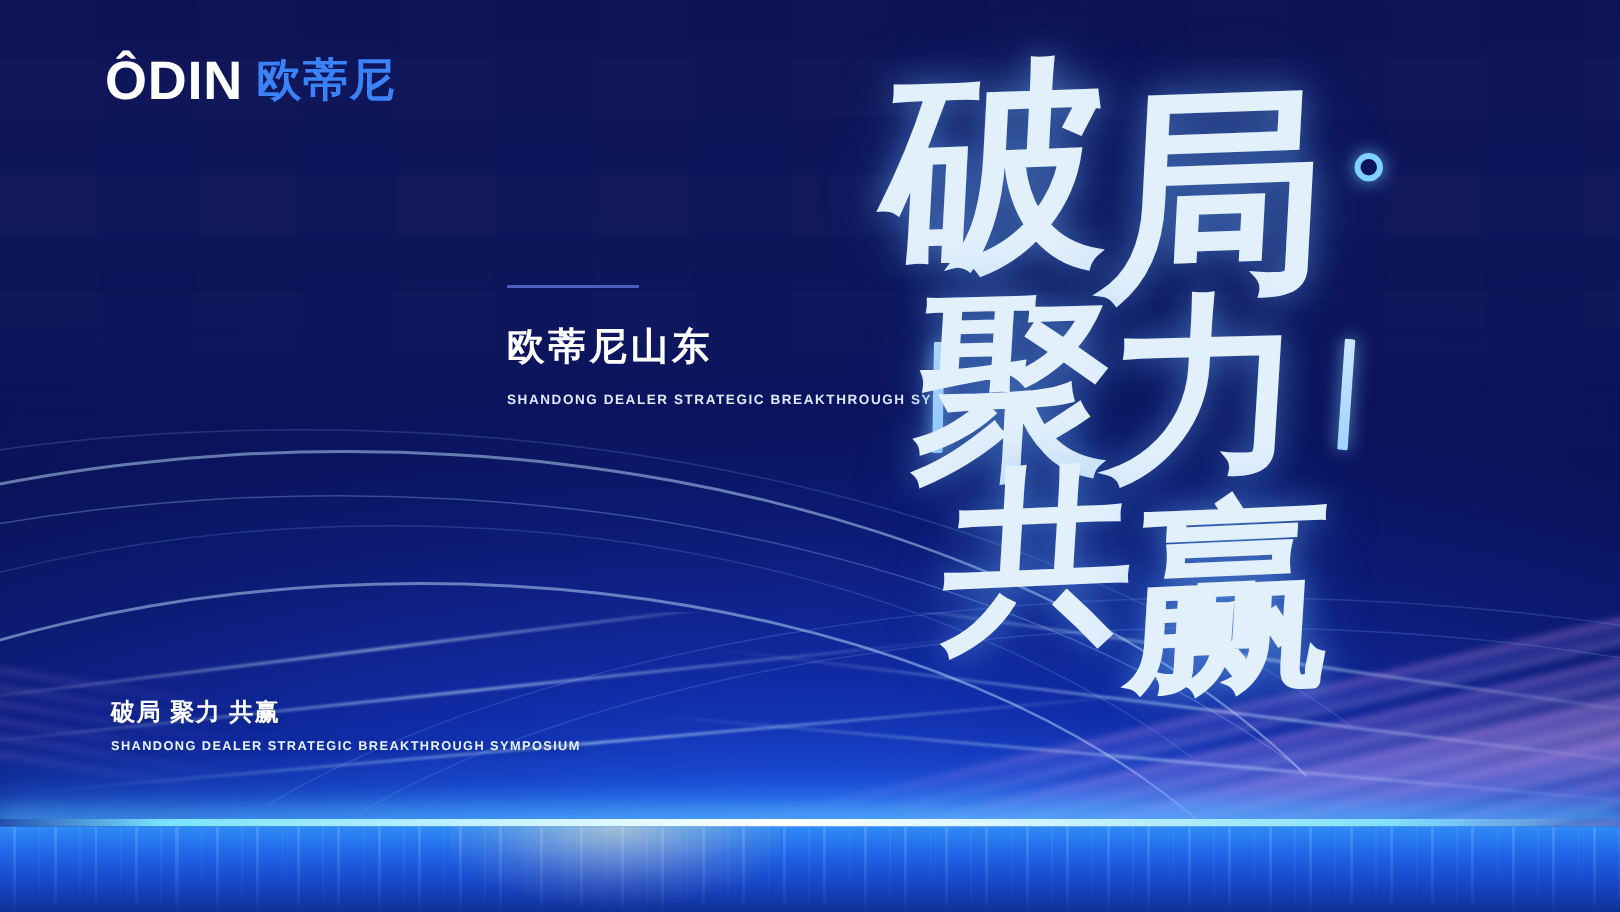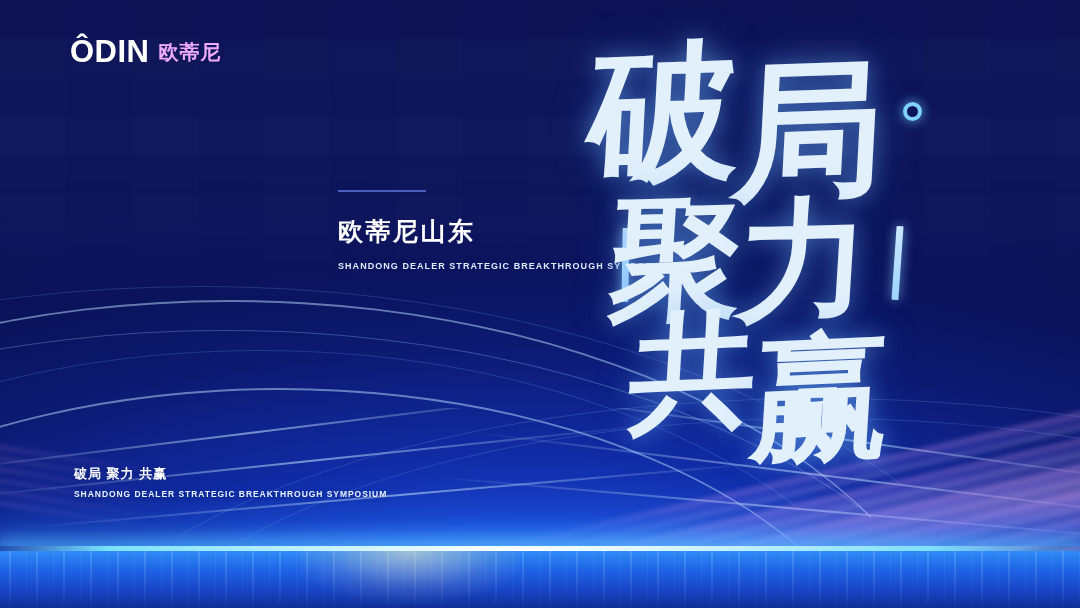--- a/index.html
+++ b/index.html
@@ -81,22 +81,22 @@
     filter:blur(2.6px);opacity:.8;
     mask-image:linear-gradient(90deg,#000 0%,transparent 90%);
     -webkit-mask-image:linear-gradient(90deg,#000 0%,transparent 90%);}
 
   
   .rays{position:absolute;left:0;top:408px;width:100%;height:145px;overflow:hidden;}
   .ray{position:absolute;height:2px;background:linear-gradient(90deg,rgba(190,225,255,0),rgba(205,235,255,.55),rgba(190,225,255,0));filter:blur(.7px);}
 
   
   .logo{position:absolute;left:70px;top:36px;display:flex;align-items:center;gap:9px;}
-  .logo-mark{font-size:31px;font-weight:700;color:#fff;letter-spacing:.5px;line-height:1;}
-  .logo-cn{font-size:20px;font-weight:700;color:#f0abfc;letter-spacing:1px;line-height:1;}
+  .logo-mark{font-size:36px;font-weight:700;color:#fff;letter-spacing:.5px;line-height:1;}
+  .logo-cn{font-size:30px;font-weight:700;color:#3b82f6;letter-spacing:1px;line-height:1;}
 
   
   .center-block{position:absolute;left:338px;top:190px;width:300px;}
   .rule{width:88px;height:2px;background:#4a5fc0;margin-bottom:22px;}
   .cn-line{font-size:25px;font-weight:700;color:#fff;letter-spacing:2.5px;line-height:1.38;white-space:nowrap;}
   .en-line{margin-top:12px;font-size:9px;font-weight:700;color:#dfe9ff;letter-spacing:1.05px;white-space:nowrap;}
 
   
   .headline{position:absolute;left:560px;top:40px;width:450px;height:430px;}
   .hl-row{position:absolute;display:flex;align-items:center;}
@@ -116,21 +116,21 @@
 
   .degree-ring{position:absolute;left:343px;top:62px;width:19px;height:19px;border-radius:50%;
     border:4px solid #7fd2ff;box-shadow:0 0 12px rgba(110,200,255,.8);}
   .bar{position:absolute;width:7px;height:74px;border-radius:1px;
     background:linear-gradient(180deg,#c9e7ff,#9ed4ff);box-shadow:0 0 12px rgba(140,210,255,.7);}
   .bar-l{left:62px;top:188px;transform:rotate(1deg);}
   .bar-r{left:334px;top:186px;transform:rotate(4deg);}
 
   
   .bottom-block{position:absolute;left:74px;top:466px;}
-  .bottom-cn{font-size:13px;font-weight:700;color:#fff;letter-spacing:1px;line-height:1.2;
+  .bottom-cn{font-size:16px;font-weight:700;color:#fff;letter-spacing:1px;line-height:1.2;
     text-shadow:0 1px 5px rgba(10,40,120,.7);}
   .bottom-en{margin-top:7px;font-size:8.5px;font-weight:700;color:#e8f2ff;letter-spacing:.95px;
     text-shadow:0 1px 4px rgba(10,40,120,.7);}
 </style>
 </head>
 <body>
 
 <div class="stage">
 
   <div class="bg-base"></div>

